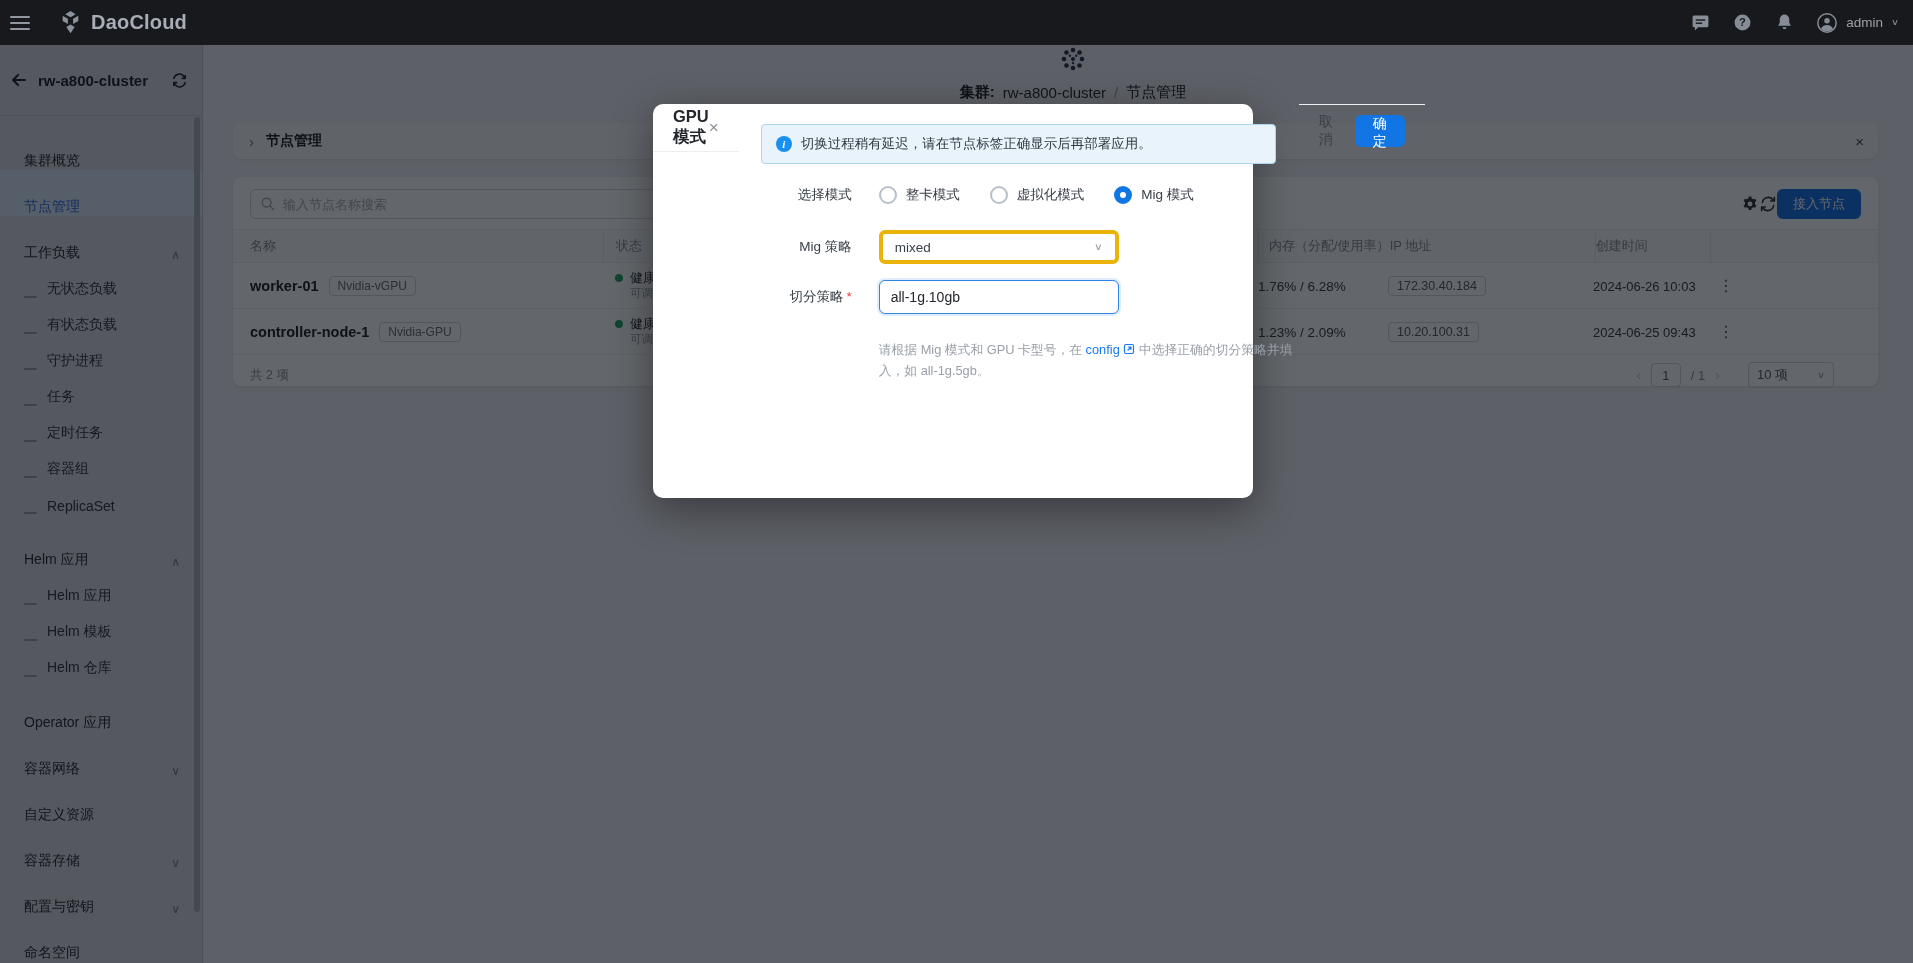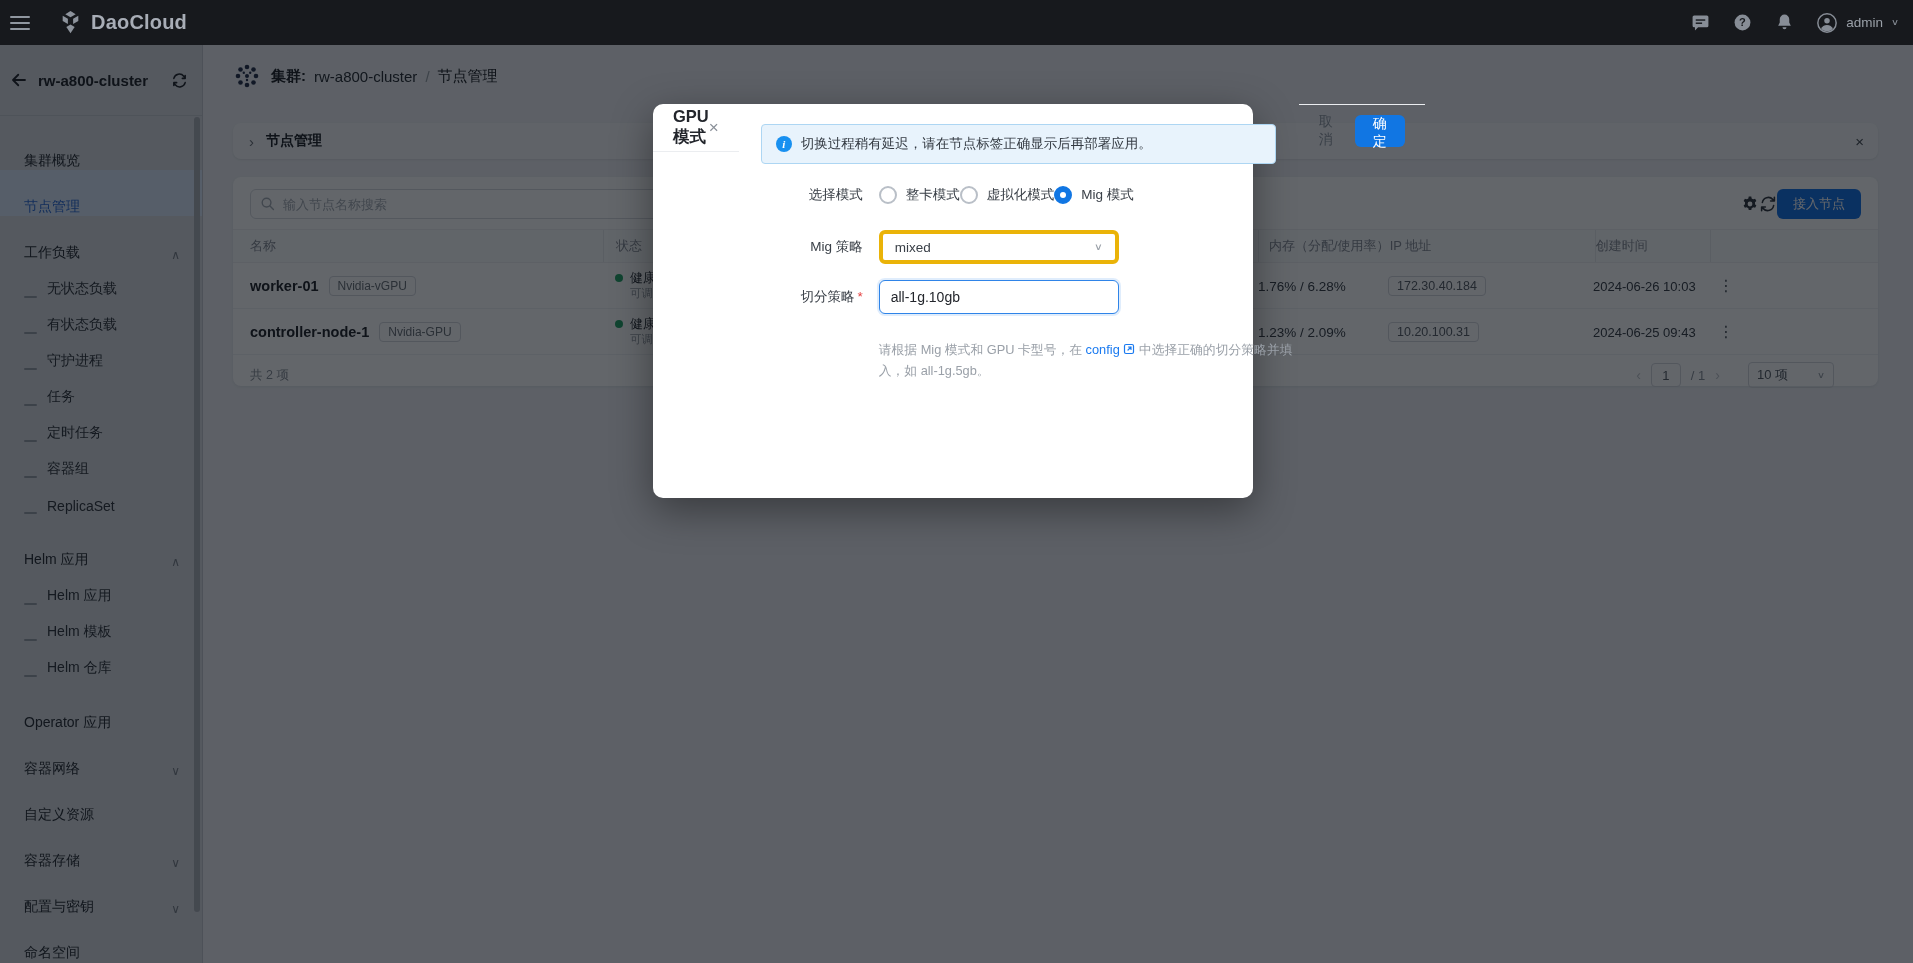--- a/index.html
+++ b/index.html
@@ -35,21 +35,21 @@
   .m-item .dash { width:13px; height:2px; background:#9aa0a8; border-radius:1px; margin-right:10px; flex:0 0 auto; }
   .m-item.active { background:#dcebfb; color:#2f6dd8; }
   .m-item.group { font-weight:500; }
   .m-item .m-caret { margin-left:auto; color:#7d838c; font-size:12px; }
   .m-item.gap { margin-top:9px; }
   .side-scroll { position:absolute; top:72px; right:2px; width:6px; height:795px;
     background:#aeb2b9; border-radius:3px; }
 
   
   .main { position:absolute; left:203px; top:45px; right:0; bottom:0; background:#eef0f3; }
-  .breadcrumb { display:flex; align-items:center; height:62px; padding-left:30px; gap:10px; }
+  .breadcrumb { display:flex; align-items:center; height:62px; padding-left:30px; gap:10px;flex-direction:column; }
   .bc-text { font-size:15px; color:#23262c; display:flex; gap:8px; align-items:center; }
   .bc-label { font-weight:bold; }
   .bc-cluster { color:#2a2f36; }
   .bc-sep { color:#9aa0a8; }
   .bc-cur { color:#23262c; }
 
   .tabbar { position:absolute; left:30px; right:35px; top:78px; height:36px; background:#f7f8fa;
     border-radius:8px; display:flex; align-items:center; padding:0 14px 0 16px;
     box-shadow:0 1px 2px rgba(20,30,50,.08); }
   .tab-chevron { color:#6b7077; font-size:15px; margin-right:12px; }
@@ -117,23 +117,23 @@
   .modal-body { flex:1 1 auto; padding-top:20px; }
   .alert { margin:0 23px 0 22px; height:40px; background:#e8f3fc; border:1px solid #add6f3;
     border-radius:4px; display:flex; align-items:center; padding:0 14px; gap:9px; }
   .info-ic { width:16px; height:16px; border-radius:50%; background:#1890f0; color:#fff;
     font-size:11px; font-weight:bold; display:flex; align-items:center; justify-content:center;
     font-family:"Liberation Serif",serif; font-style:italic; flex:0 0 auto; }
   .alert-text { font-size:13.5px; color:#333a42; }
   .form-row { display:flex; align-items:center; margin-top:22px; }
   .form-row.r2 { margin-top:26px; }
   .form-row.r3 { margin-top:16px; align-items:flex-start; }
-  .f-label { flex:0 0 140px; text-align:right; padding-right:16px; font-size:13.5px; color:#3a4048; }
+  .f-label { flex:0 0 140px; text-align:right; padding-right:27px; font-size:13.5px; color:#3a4048; }
   .req { color:#e43d3d; margin-left:3px; }
-  .radios { display:flex; align-items:center; }
+  .radios { display:flex; align-items:center; gap:30px; }
   .radio-opt { display:flex; align-items:center; gap:9px; cursor:pointer; }
   .radio { width:18px; height:18px; border-radius:50%; border:2px solid #b9bfc7; background:#fff; }
   .radio-opt.checked .radio { border-color:#1176e3; background:#1176e3; position:relative; }
   .radio-opt.checked .radio::after { content:""; position:absolute; left:4px; top:4px; width:6px;
     height:6px; border-radius:50%; background:#fff; }
   .radio-label { font-size:13.5px; color:#3a4048; }
   .select { width:240px; height:34px; border:4px solid #eab308; border-radius:6px; background:#fff;
     display:flex; align-items:center; padding:0 12px; cursor:pointer; }
   .select-val { font-size:13.5px; color:#3a4048; }
   .select .caret { margin-left:auto; color:#9aa0a8; font-size:12px; }

